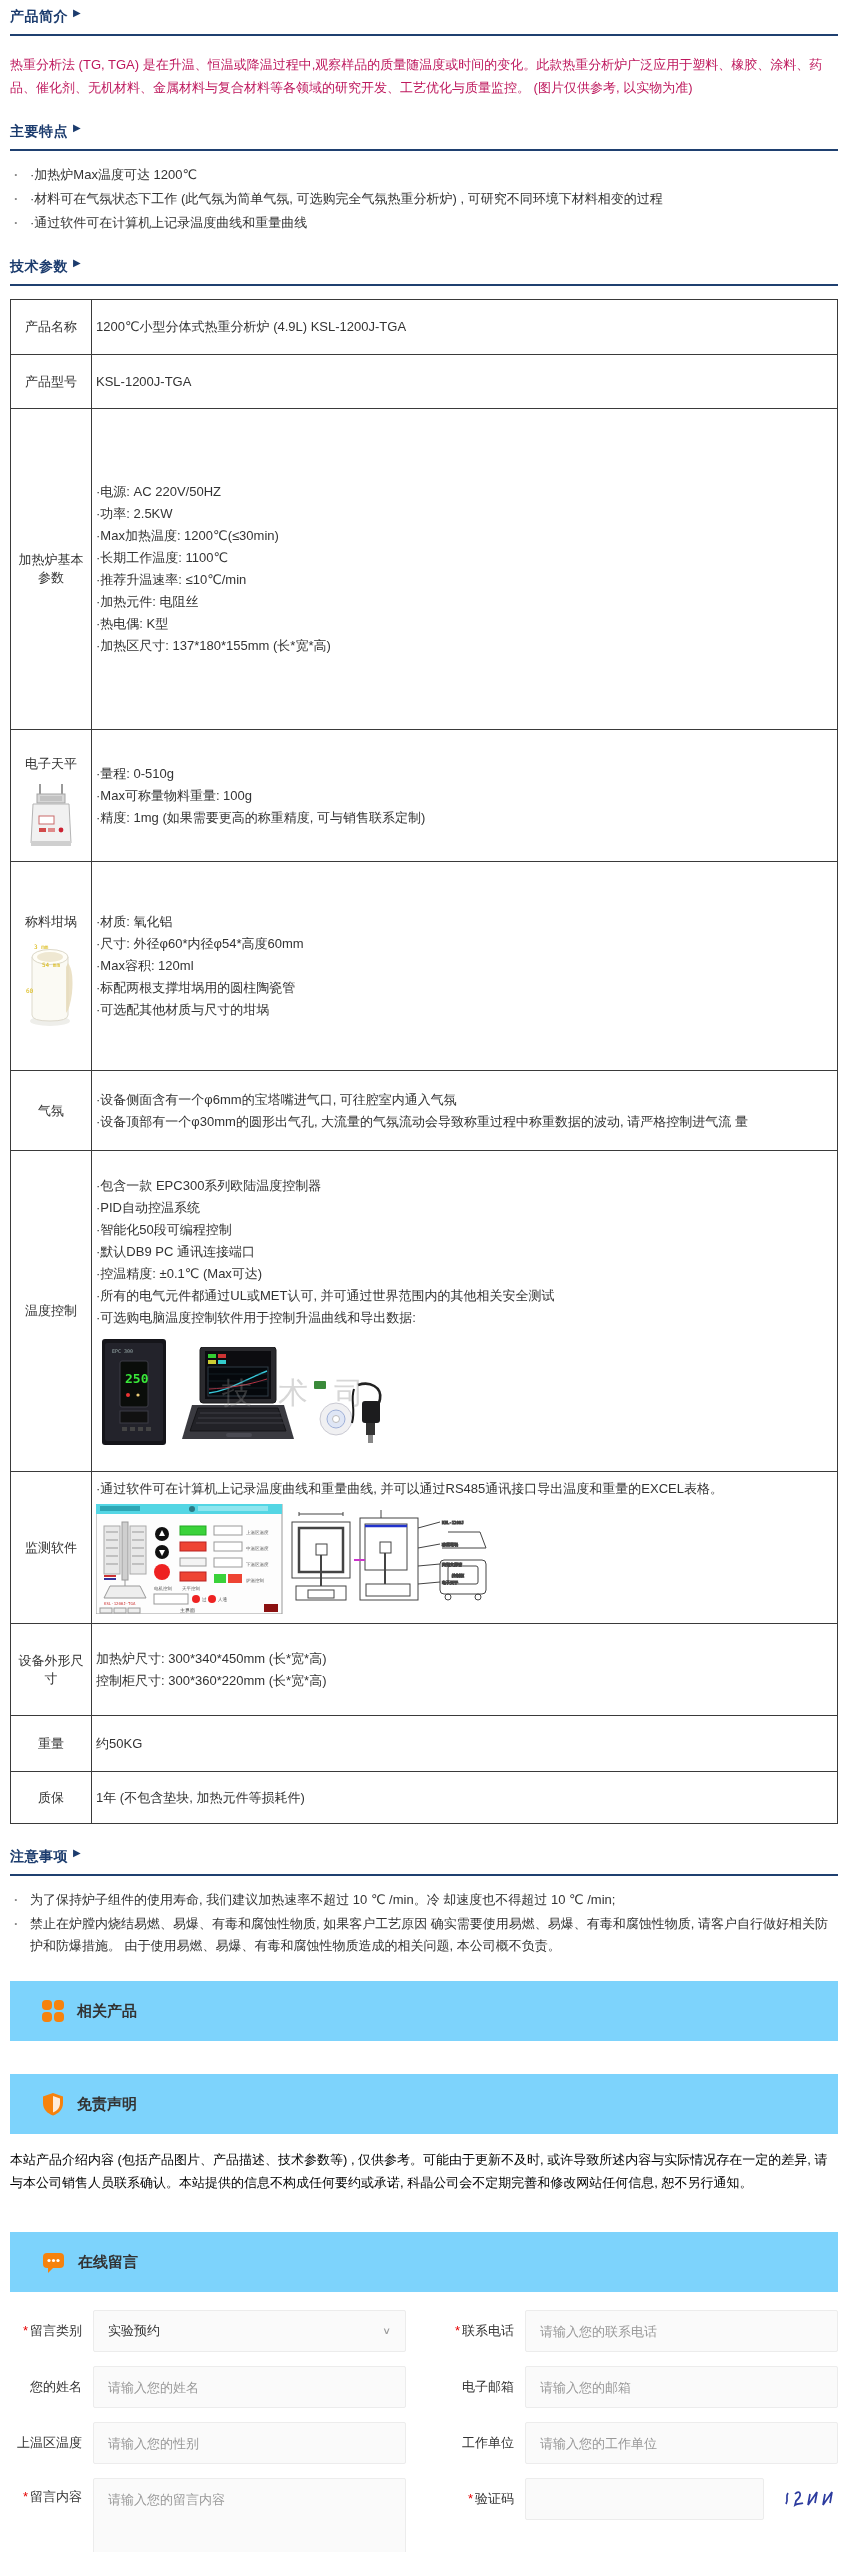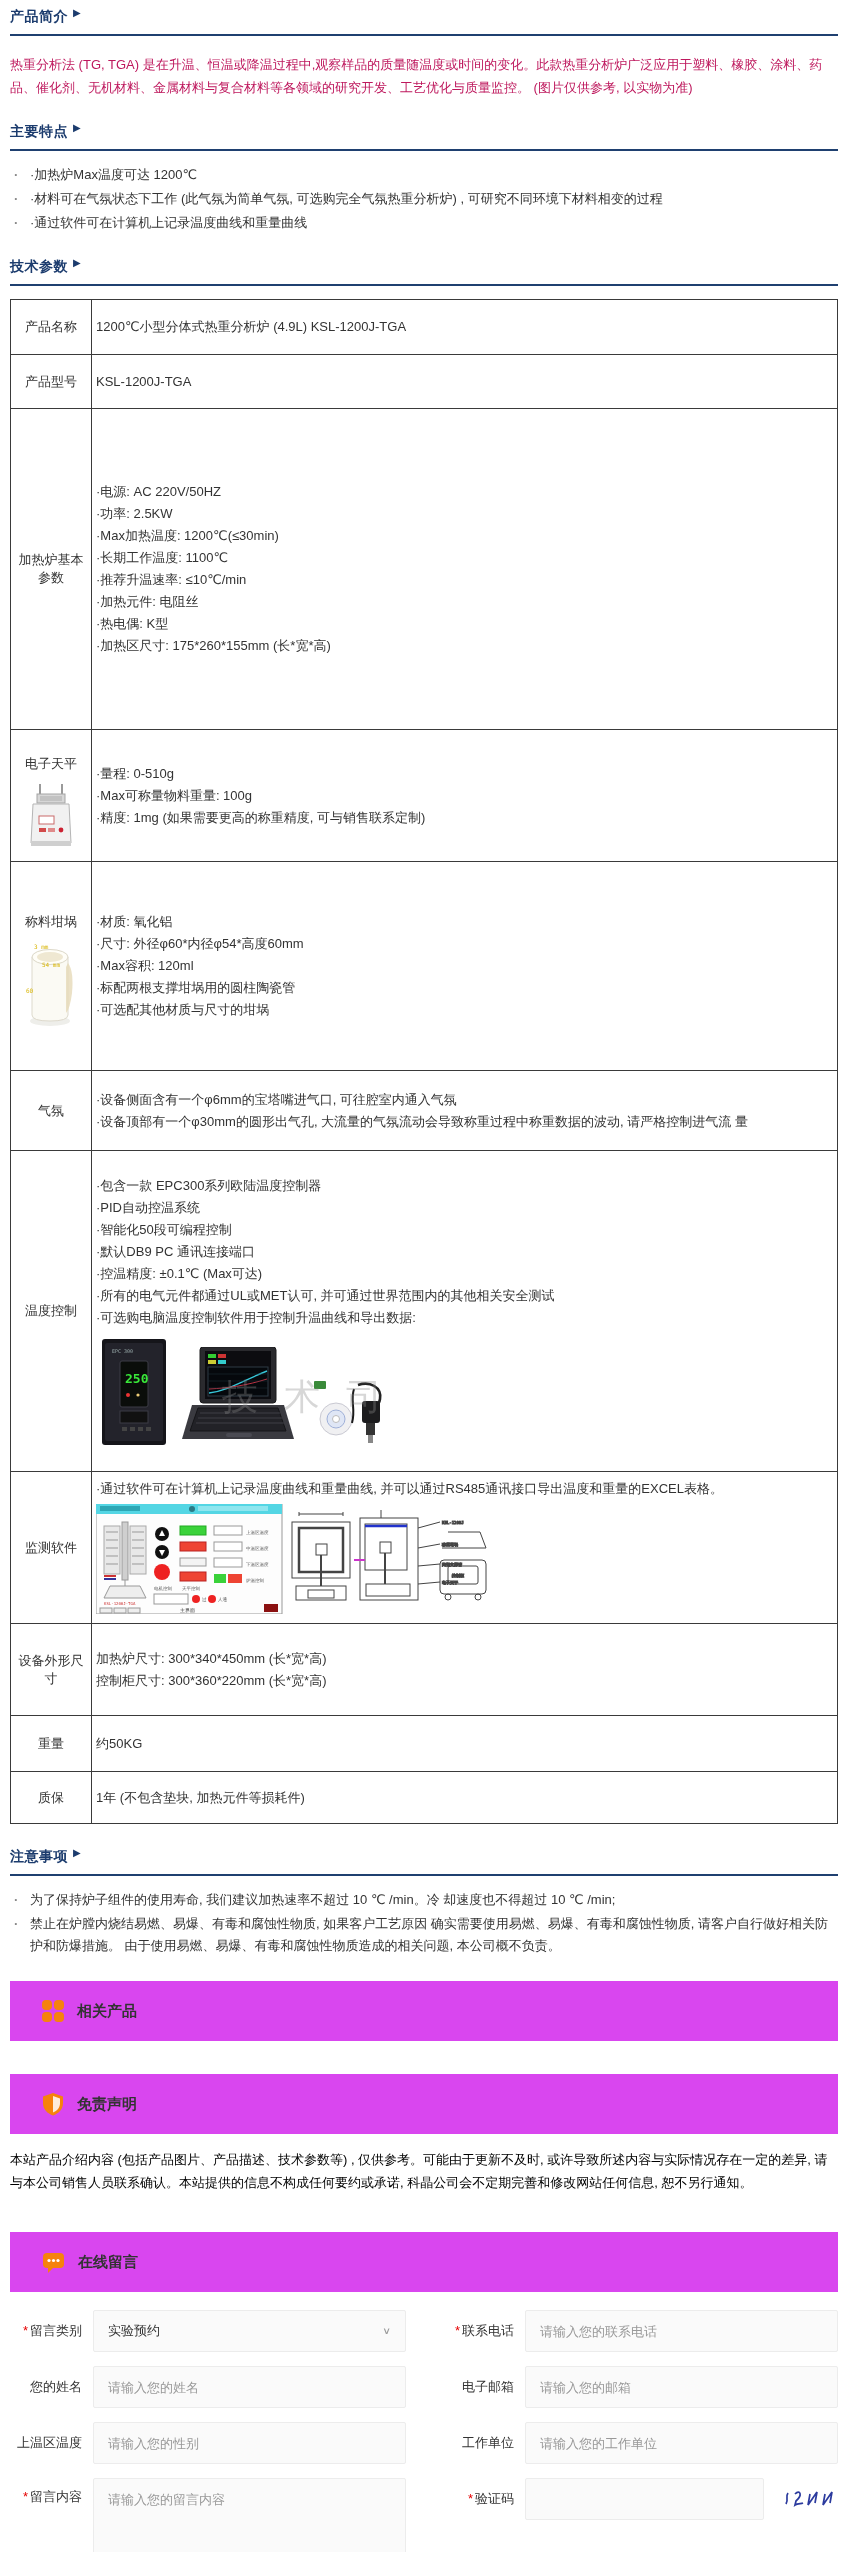--- a/index.html
+++ b/index.html
@@ -31,25 +31,25 @@
   table.specs td p { margin:0; line-height:22px; }
   table.specs tr:nth-child(1){height:55px;}  table.specs tr:nth-child(2){height:54px;}
   table.specs tr:nth-child(3){height:321px;} table.specs tr:nth-child(4){height:132px;}
   table.specs tr:nth-child(5){height:209px;} table.specs tr:nth-child(6){height:80px;margin-top:44px;}
   table.specs tr:nth-child(7){height:321px;} table.specs tr:nth-child(8){height:137px;}
   table.specs tr:nth-child(9){height:92px;}  table.specs tr:nth-child(10){height:56px;}
   table.specs tr:nth-child(11){height:52px;}
   .label-wrap { display:flex; flex-direction:column; align-items:center; gap:10px; }
   .label-wrap.top { justify-content:flex-start; padding-top:10px; }
   .media-row { display:flex; align-items:flex-end; gap:16px; margin:10px 0 2px 6px; position:relative; }
-  .watermark { position:absolute; left:120px; top:34px; font-size:36px; color:rgba(140,140,140,.35); letter-spacing:26px; pointer-events:none; white-space:nowrap; }
+  .watermark { position:absolute; left:120px; top:34px; font-size:30px; color:rgba(140,140,140,.35); letter-spacing:26px; pointer-events:none; white-space:nowrap; }
   .soft-wrap { margin:4px 0 0 0; }
 
   
-  .banner { height:60px; background:#d946ef; display:flex; align-items:center; padding-left:32px; }
+  .banner { height:60px; background:#7dd3fc; display:flex; align-items:center; padding-left:32px; }
   .banner .b-title { font-size:15px; font-weight:bold; color:#333; margin-left:13px; }
   .banner.related { margin-top:24px; }
   .banner.disclaim { margin-top:33px; }
   .banner.message { margin-top:38px; }
   .quad { display:grid; grid-template-columns:10px 10px; grid-template-rows:10px 10px; gap:2px; }
   .quad span { background:#f6820d; border-radius:40%; }
 
   .disclaimer-text { font-size:13px; line-height:23px; margin:14px 0 0; color:#000000; }
 
   
@@ -127,21 +127,21 @@
             </div>
           </th>
           <td>
             <p>·电源: AC 220V/50HZ</p>
             <p>·功率: 2.5KW</p>
             <p>·Max加热温度: 1200℃(≤30min)</p>
             <p>·长期工作温度: 1100℃</p>
             <p>·推荐升温速率: ≤10℃/min</p>
             <p>·加热元件: 电阻丝</p>
             <p>·热电偶: K型</p>
-            <p>·加热区尺寸: 175*260*155mm (长*宽*高)</p>
+            <p>·加热区尺寸: 137*180*155mm (长*宽*高)</p>
           </td>
         </tr>
         <tr>
           <th>
             <div class="label-wrap top">
               <div>电子天平</div>
   <svg width="42" height="64" viewBox="0 0 42 64">
     <line x1="10" y1="1" x2="10" y2="12" stroke="#9a9a9a" stroke-width="2"></line>
     <line x1="32" y1="1" x2="32" y2="12" stroke="#9a9a9a" stroke-width="2"></line>
     <rect x="7" y="11" width="28" height="9" fill="#d7d7d7" stroke="#a5a5a5"></rect>

